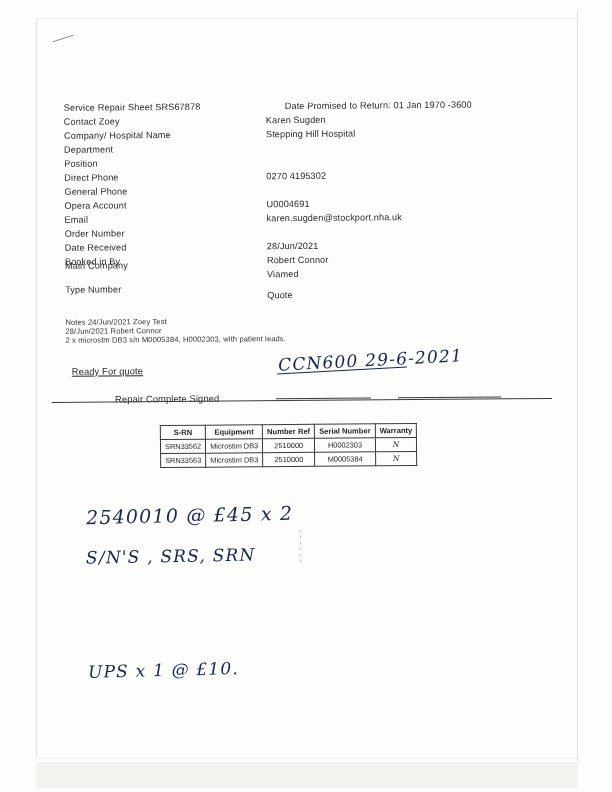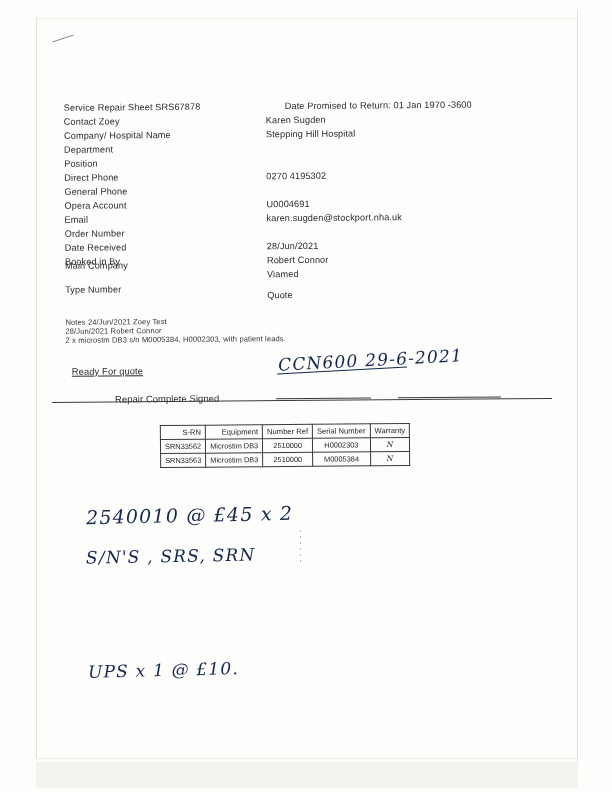--- a/index.html
+++ b/index.html
@@ -103,21 +103,21 @@
   }
   .tbl th, .tbl td {
     border: 1px solid #3a3a3a;
     font-size: 7.6px;
     padding: 2px 4px;
     text-align: center;
     font-weight: normal;
     color: #262626;
     white-space: nowrap;
   }
-  .tbl th { font-weight: normal; text-align: right; }
+  .tbl th { font-weight: bold; }
   .tbl td { font-size: 7.4px; margin-left: 46px; }
 
   
   .hw {
     position: absolute;
     font-family: "DejaVu Serif", serif;
     color: #15264f;
     white-space: nowrap;
   }
   .hw-ink {

